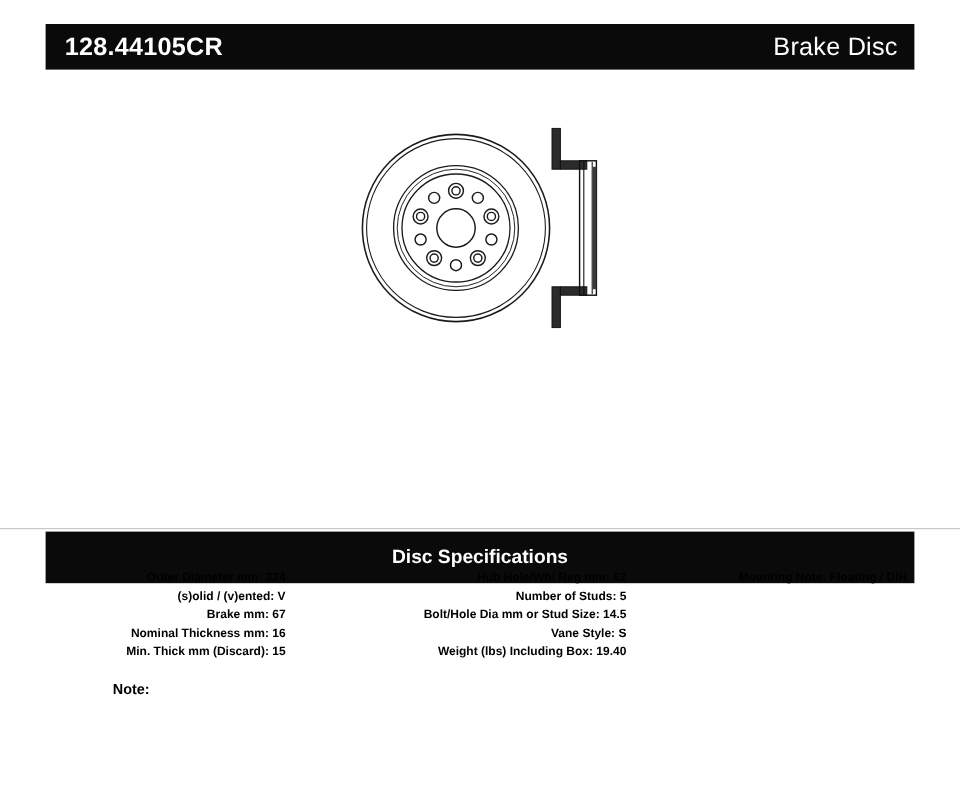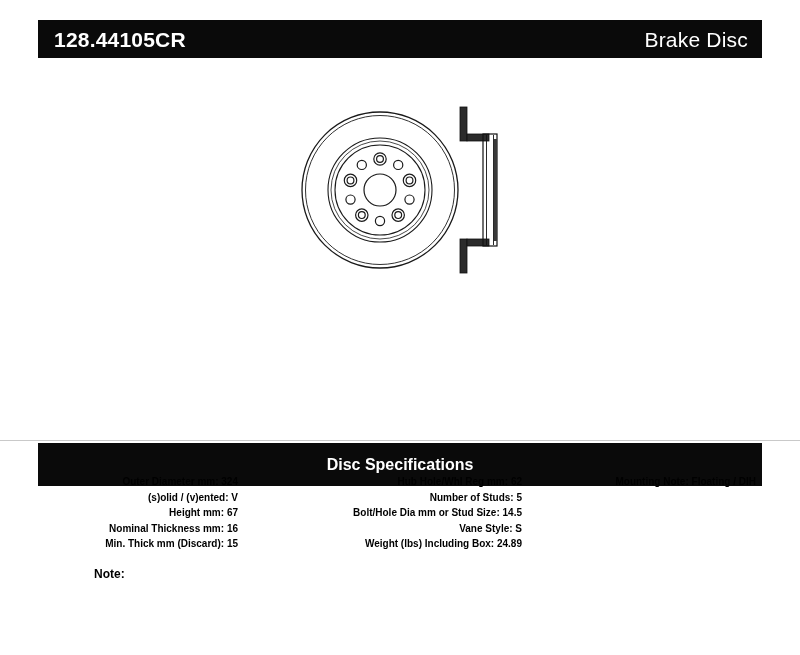--- a/index.html
+++ b/index.html
@@ -221,21 +221,21 @@
     <div class="spec-col spec-col-left">
       <div class="spec-row">
         <span class="spec-label">Outer Diameter mm:</span>
         <span class="spec-value">324</span>
       </div>
       <div class="spec-row">
         <span class="spec-label">(s)olid / (v)ented:</span>
         <span class="spec-value">V</span>
       </div>
       <div class="spec-row">
-        <span class="spec-label">Height mm:</span>
+        <span class="spec-label">Brake mm:</span>
         <span class="spec-value">67</span>
       </div>
       <div class="spec-row">
         <span class="spec-label">Nominal Thickness mm:</span>
         <span class="spec-value">16</span>
       </div>
       <div class="spec-row">
         <span class="spec-label">Min. Thick mm (Discard):</span>
         <span class="spec-value">15</span>
       </div>
@@ -253,21 +253,21 @@
       <div class="spec-row">
         <span class="spec-label">Bolt/Hole Dia mm or Stud Size:</span>
         <span class="spec-value">14.5</span>
       </div>
       <div class="spec-row">
         <span class="spec-label">Vane Style:</span>
         <span class="spec-value">S</span>
       </div>
       <div class="spec-row">
         <span class="spec-label">Weight (lbs) Including Box:</span>
-        <span class="spec-value">24.89</span>
+        <span class="spec-value">19.40</span>
       </div>
     </div>
 
     <div class="spec-col spec-col-right">
       <div class="spec-row">
         <span class="spec-label">Mounting Note:</span>
         <span class="spec-value">Floating / DIH</span>
       </div>
     </div>
 

